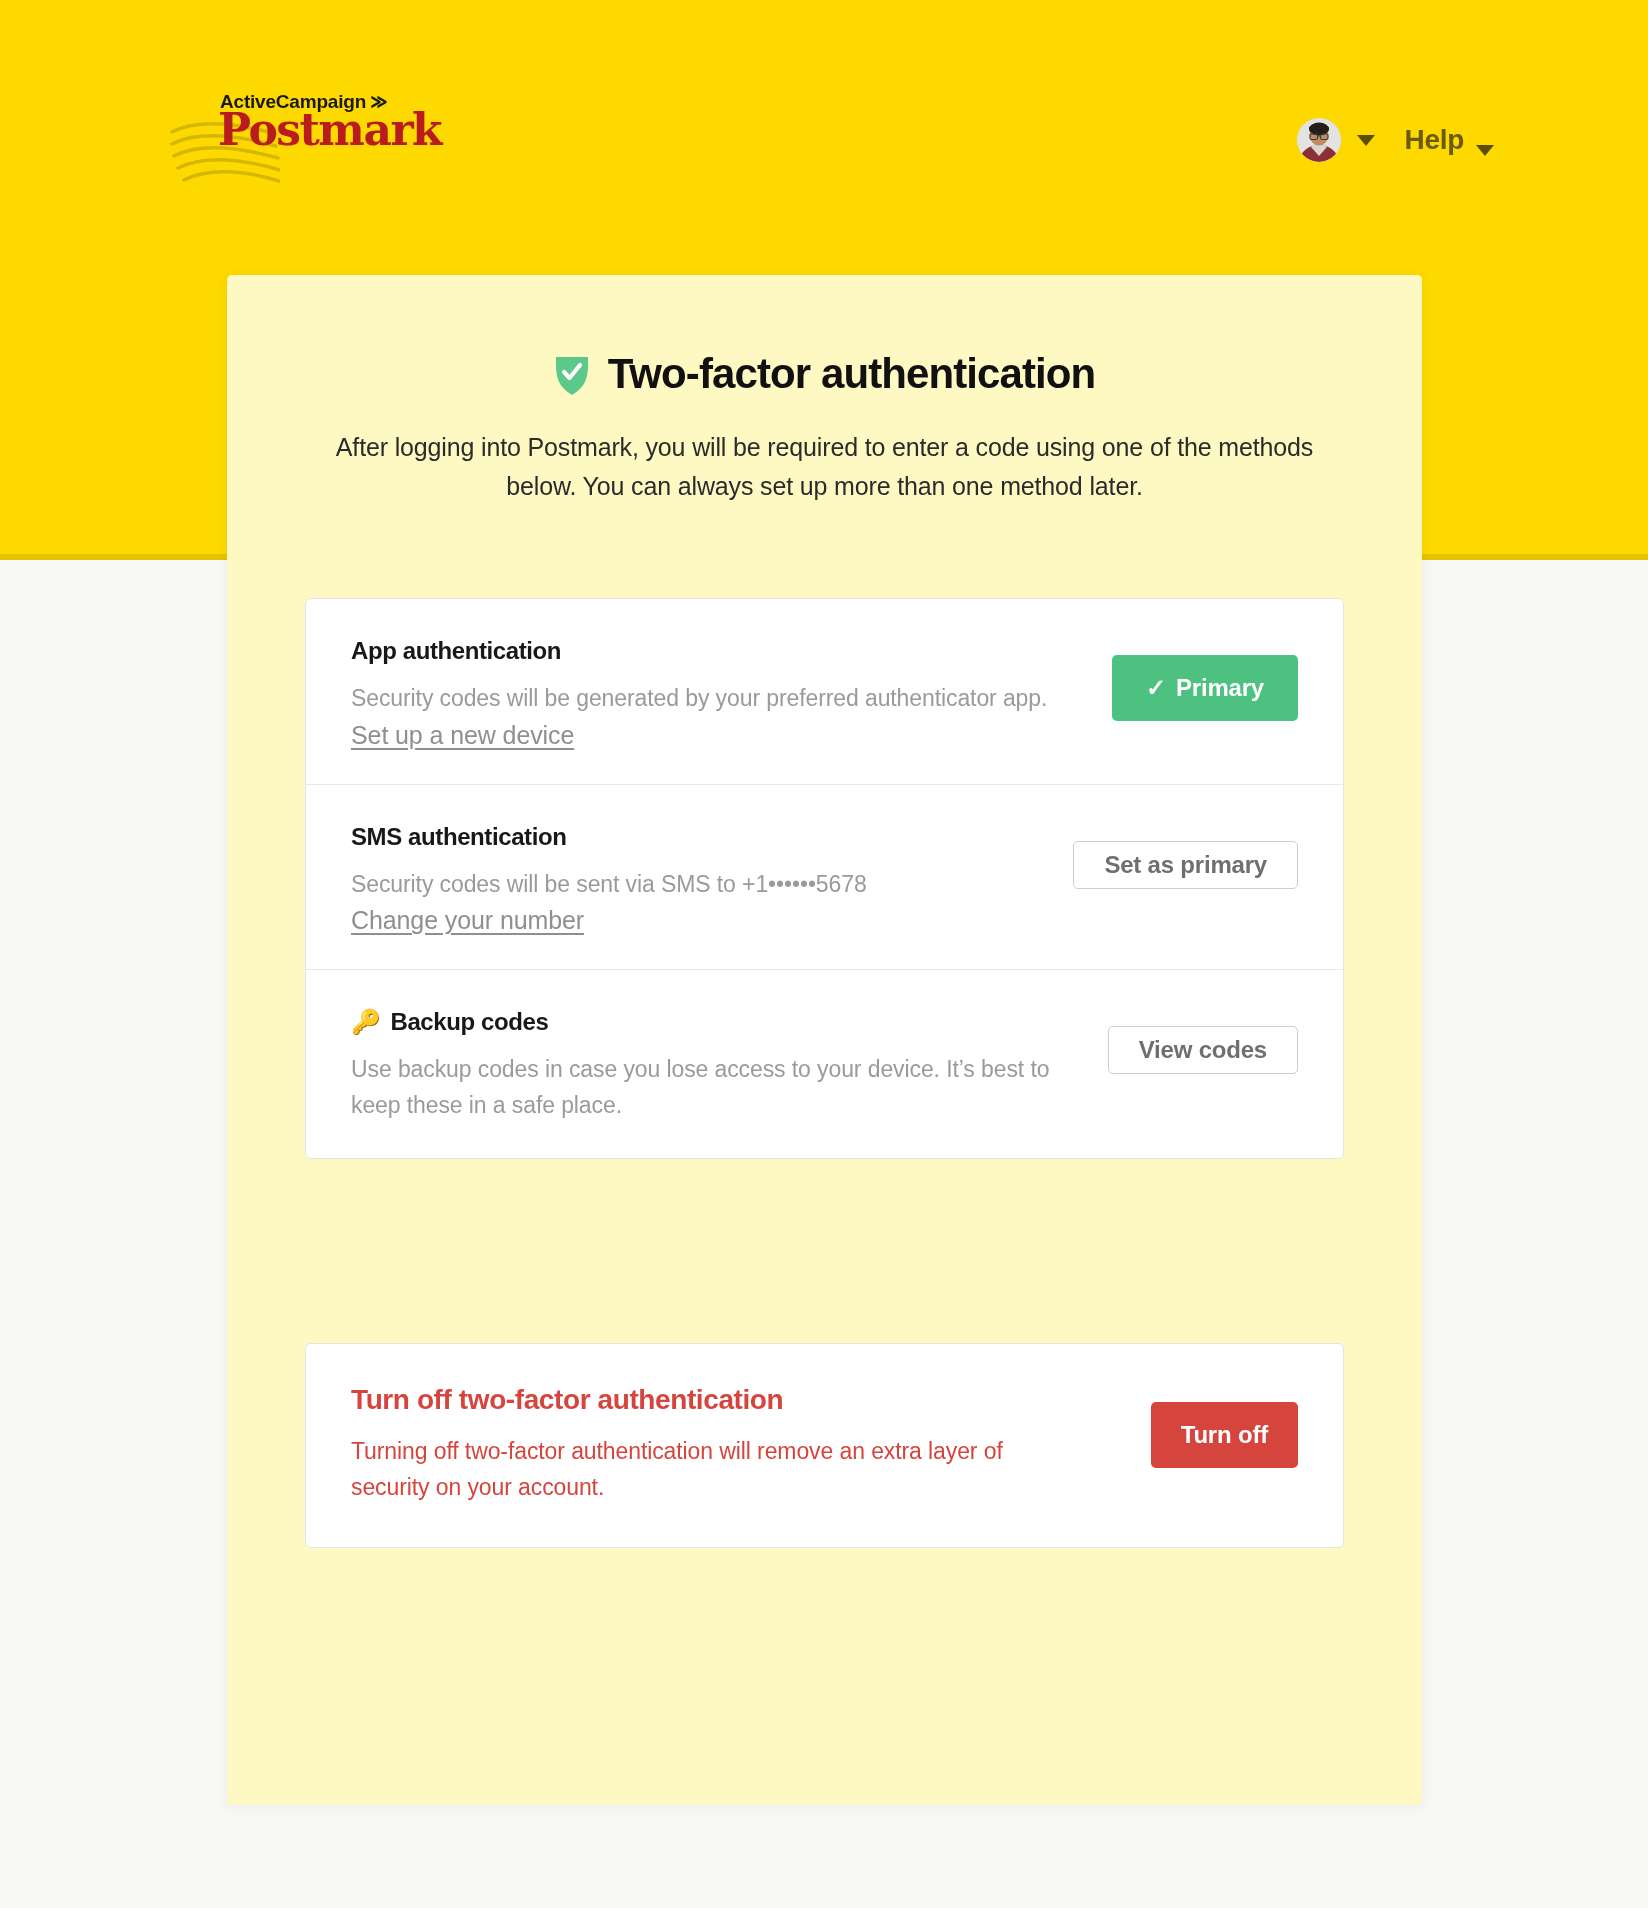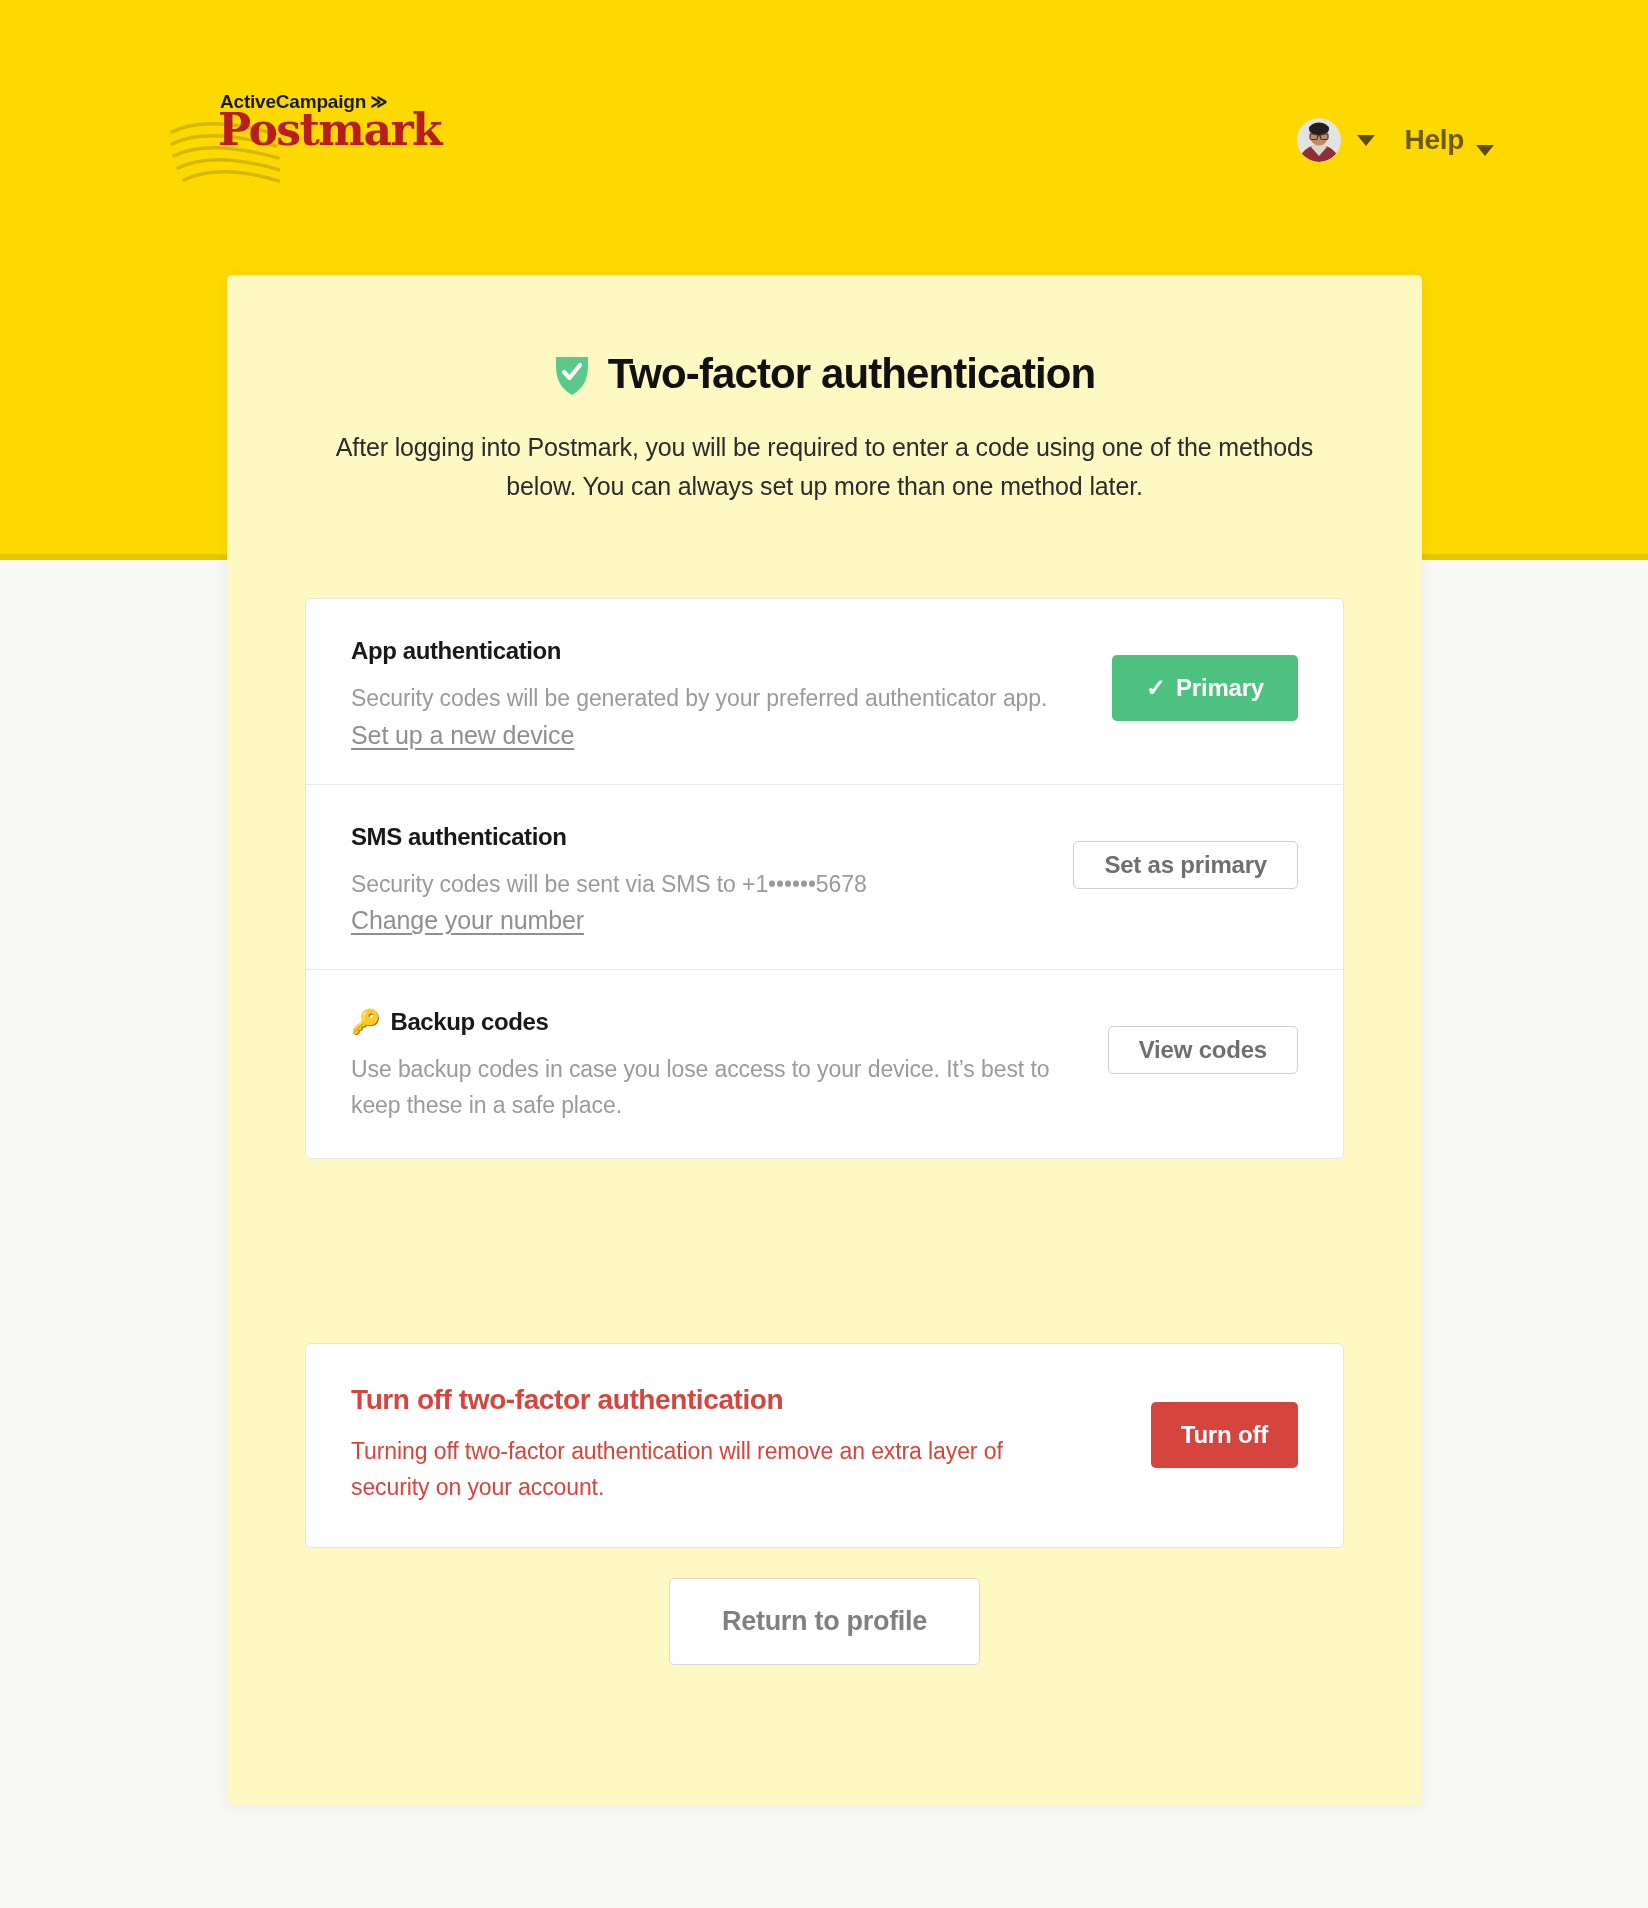--- a/index.html
+++ b/index.html
@@ -393,18 +393,15 @@
         <div>
           <div class="danger-title">Turn off two-factor authentication</div>
           <div class="danger-desc">Turning off two-factor authentication will remove an extra layer of security on your account.</div>
         </div>
         <div class="danger-action">
           <button class="btn btn-danger">Turn off</button>
         </div>
       </div>
     </div>
 
-    <div class="footer-row">
-      <button class="btn-return">Return to profile</button>
-    </div>
 
   </div>
 </div>
 
 </body></html>

